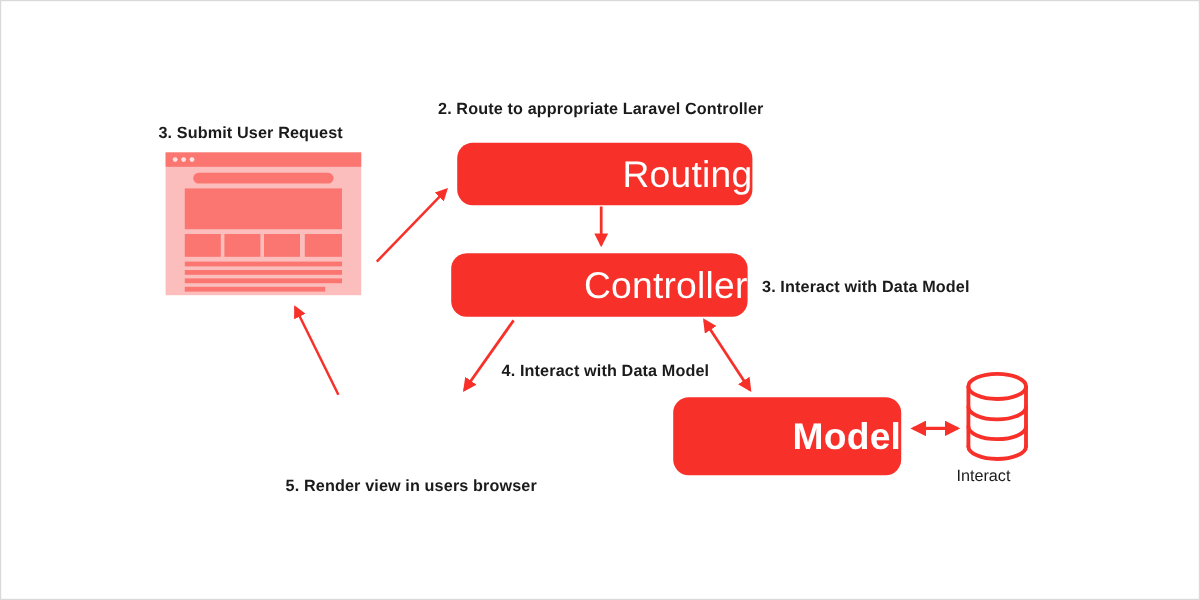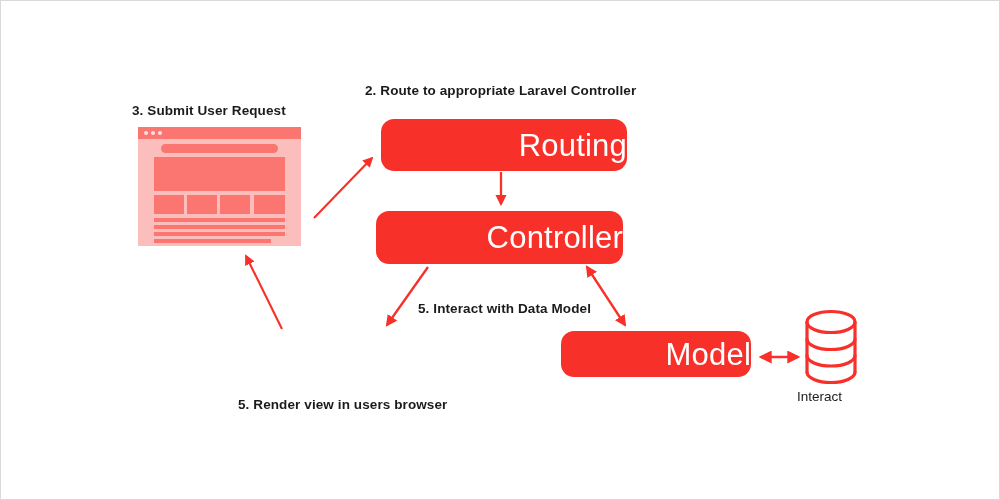--- a/index.html
+++ b/index.html
@@ -39,21 +39,21 @@
     color: #ffffff;
     font-size: 31px;
     font-weight: 500;
     letter-spacing: 0.2px;
     line-height: 1;
     z-index: 3;
   }
   #node-routing   { left: 380px; top: 118px; width: 246px; height: 52px; }
   #node-controller{ left: 375px; top: 210px; width: 247px; height: 53px; }
   #node-view      { left: 260px; top: 330px; width: 190px; height: 53px; }
-  #node-model     { left: 560px; top: 330px; width: 190px; height: 46px; }
+  #node-model     { left: 560px; top: 330px; width: 190px; height: 65px; font-weight: bold; }
 
   
   .caption {
     position: absolute;
     color: #1b1b1b;
     font-size: 13.5px;
     font-weight: bold;
     white-space: nowrap;
     letter-spacing: 0.1px;
     z-index: 4;
@@ -211,18 +211,19 @@
     <ellipse cx="30" cy="13" rx="24" ry="10.5"></ellipse>
     <path d="M6,13 V63"></path>
     <path d="M54,13 V63"></path>
     <path d="M6,63 a24,10.5 0 0 0 48,0"></path>
     <path d="M6,30 a24,10.5 0 0 0 48,0"></path>
     <path d="M6,46.5 a24,10.5 0 0 0 48,0"></path>
   </svg>
 
   <div id="caption-1" class="caption">3. Submit User Request</div>
   <div id="caption-2" class="caption">2. Route to appropriate Laravel Controller</div>
-  <div id="caption-4" class="caption">5. Interact with Data Model</div>
+  <div id="caption-3" class="caption">3. Interact with Data Model</div>
+  <div id="caption-4" class="caption">4. Interact with Data Model</div>
   <div id="caption-5" class="caption">5. Render view in users browser</div>
 
   <div class="db-label">Interact</div>
 
 </div>
 
 </body></html>

